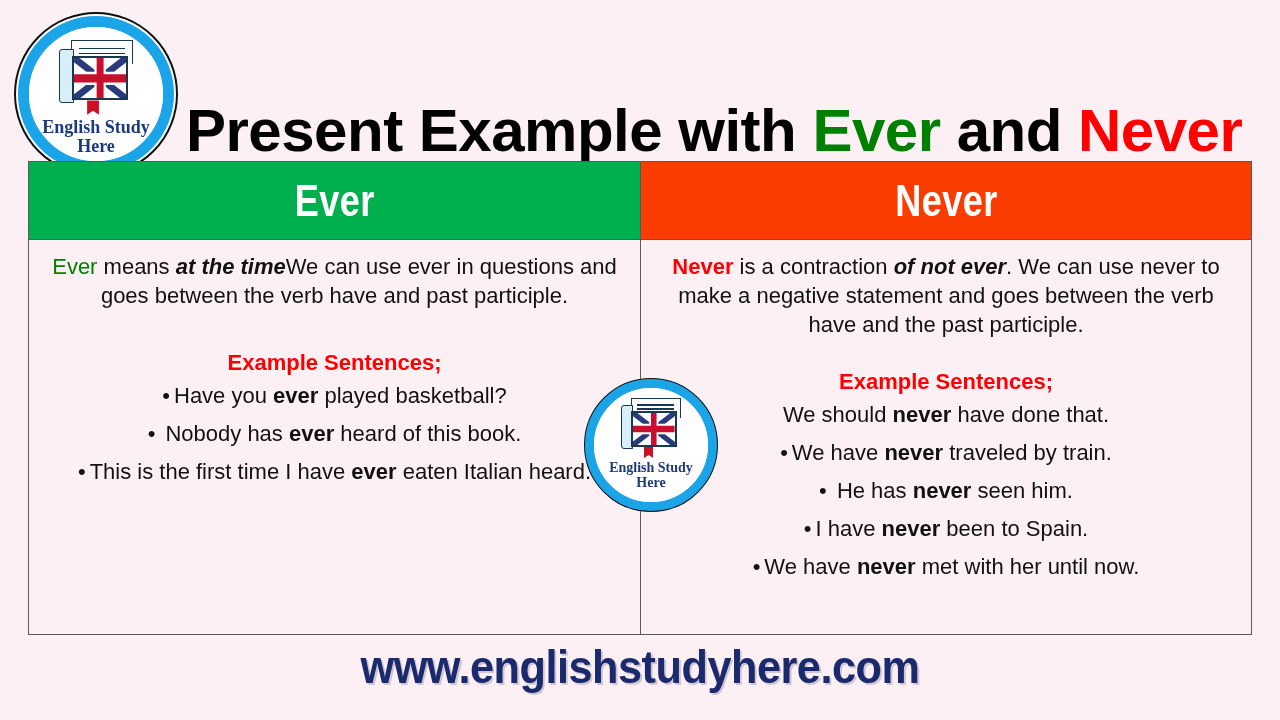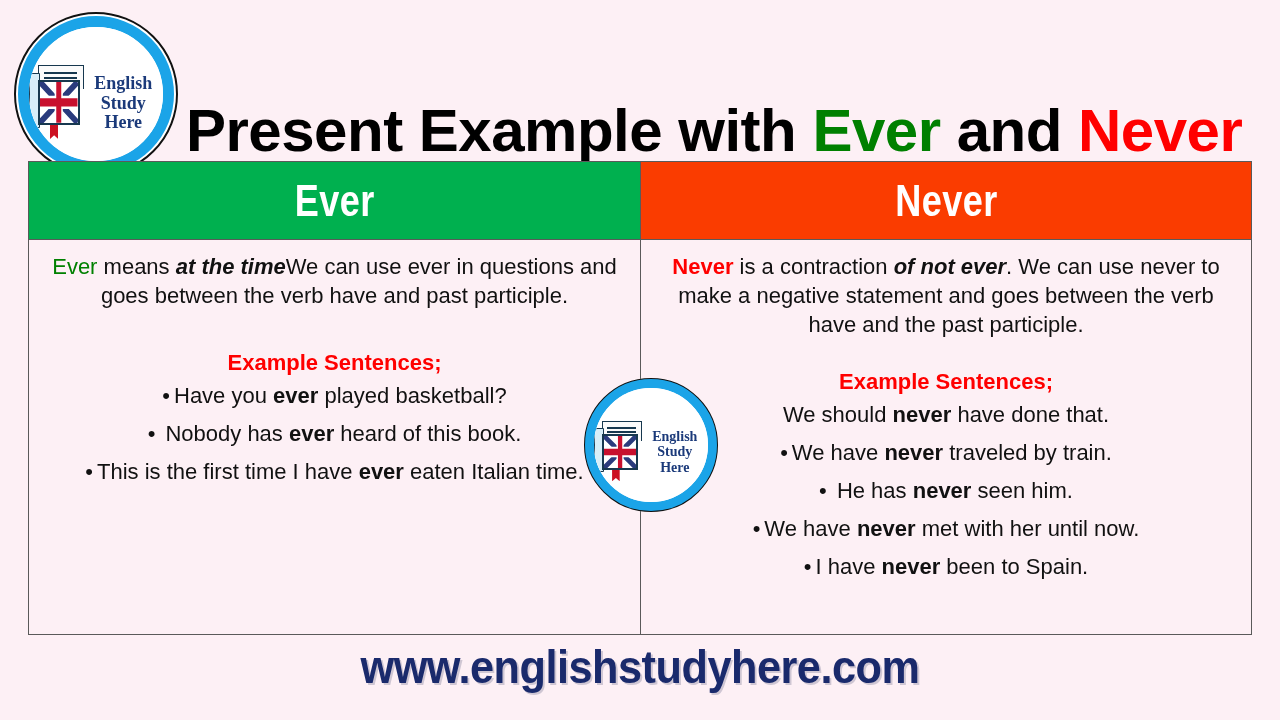--- a/index.html
+++ b/index.html
@@ -63,20 +63,21 @@
     box-sizing: border-box;
     background: #ffffff;
   }
   .logo-badge .logo-inner {
     position: absolute;
     border-radius: 50%;
     background: #ffffff;
     box-sizing: border-box;
     overflow: hidden;
     display: flex;
+    flex-direction: column;
     align-items: center;
   }
   .logo-badge .logo-book { position: relative; }
   .logo-badge .logo-text {
     font-family: "Liberation Serif", serif;
     font-weight: bold;
     color: #1b3a7a;
     text-align: center;
     line-height: 1.08;
   }
@@ -266,35 +267,35 @@
   <div id="table-body-row">
 
     <div class="body-cell ever-col">
       <p class="definition"><span class="kw-ever">Ever</span><span> means </span><em>at the time</em><span>We can use ever in questions and goes between the verb have and past participle.</span></p>
 
       <div class="examples-heading">Example Sentences;</div>
 
       <ul class="example-list">
         <li><span class="bullet">•</span><span>Have you </span><b>ever</b><span> played basketball?</span></li>
         <li><span class="bullet">•</span><span> Nobody has </span><b>ever</b><span> heard of this book.</span></li>
-        <li><span class="bullet">•</span><span>This is the first time I have </span><b>ever</b><span> eaten Italian time.</span></li>
+        <li><span class="bullet">•</span><span>This is the first time I have </span><b>ever</b><span> eaten Italian heard.</span></li>
       </ul>
     </div>
 
     <div class="body-cell never-col">
       <p class="definition"><span class="kw-never">Never</span><span> is a contraction </span><em>of not ever</em><span>. We can use never to make a negative statement and goes between the verb have and the past participle.</span></p>
 
       <div class="examples-heading">Example Sentences;</div>
 
       <ul class="example-list">
         <li><span>We should </span><b>never</b><span> have done that.</span></li>
         <li><span class="bullet">•</span><span>We have </span><b>never</b><span> traveled by train.</span></li>
         <li><span class="bullet">•</span><span> He has </span><b>never</b><span> seen him.</span></li>
+        <li><span class="bullet">•</span><span>I have </span><b>never</b><span> been to Spain.</span></li>
         <li><span class="bullet">•</span><span>We have </span><b>never</b><span> met with her until now.</span></li>
-        <li><span class="bullet">•</span><span>I have </span><b>never</b><span> been to Spain.</span></li>
       </ul>
     </div>
 
   </div>
 </div>
 
 <div class="logo-badge" id="logo-center">
   <div class="ring-outer"></div>
   <div class="ring-blue"></div>
   <div class="logo-inner">

